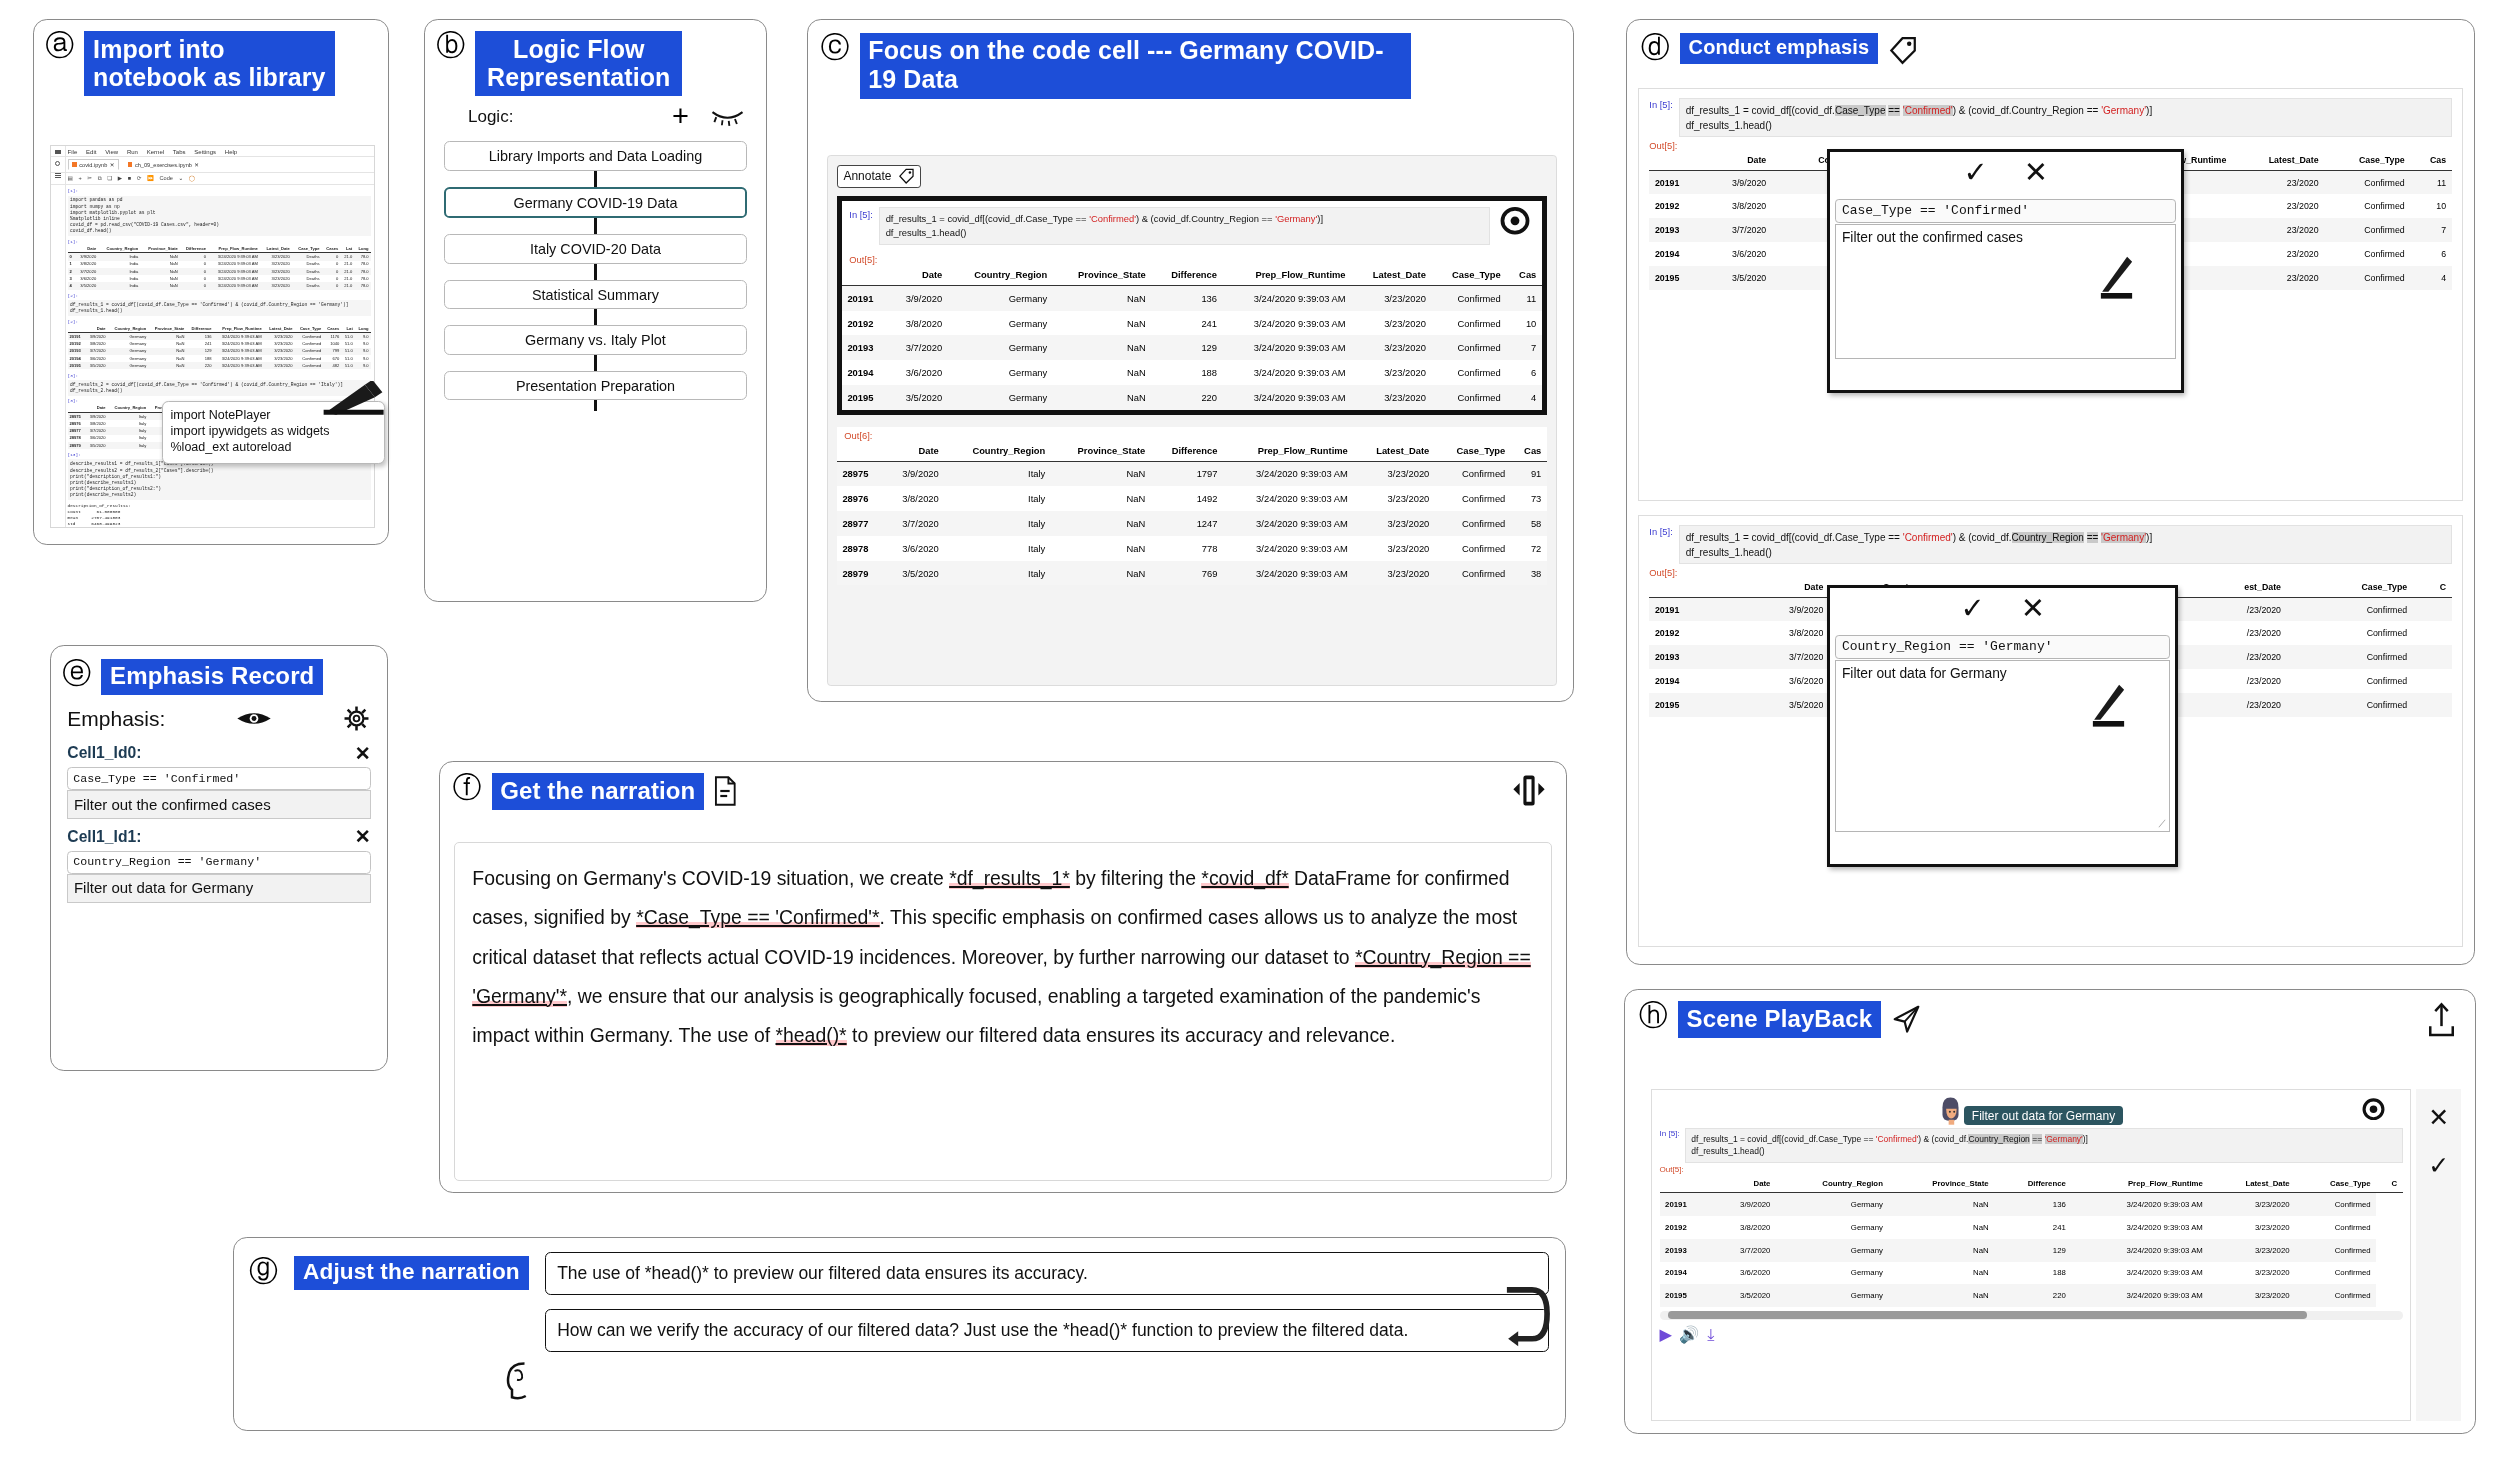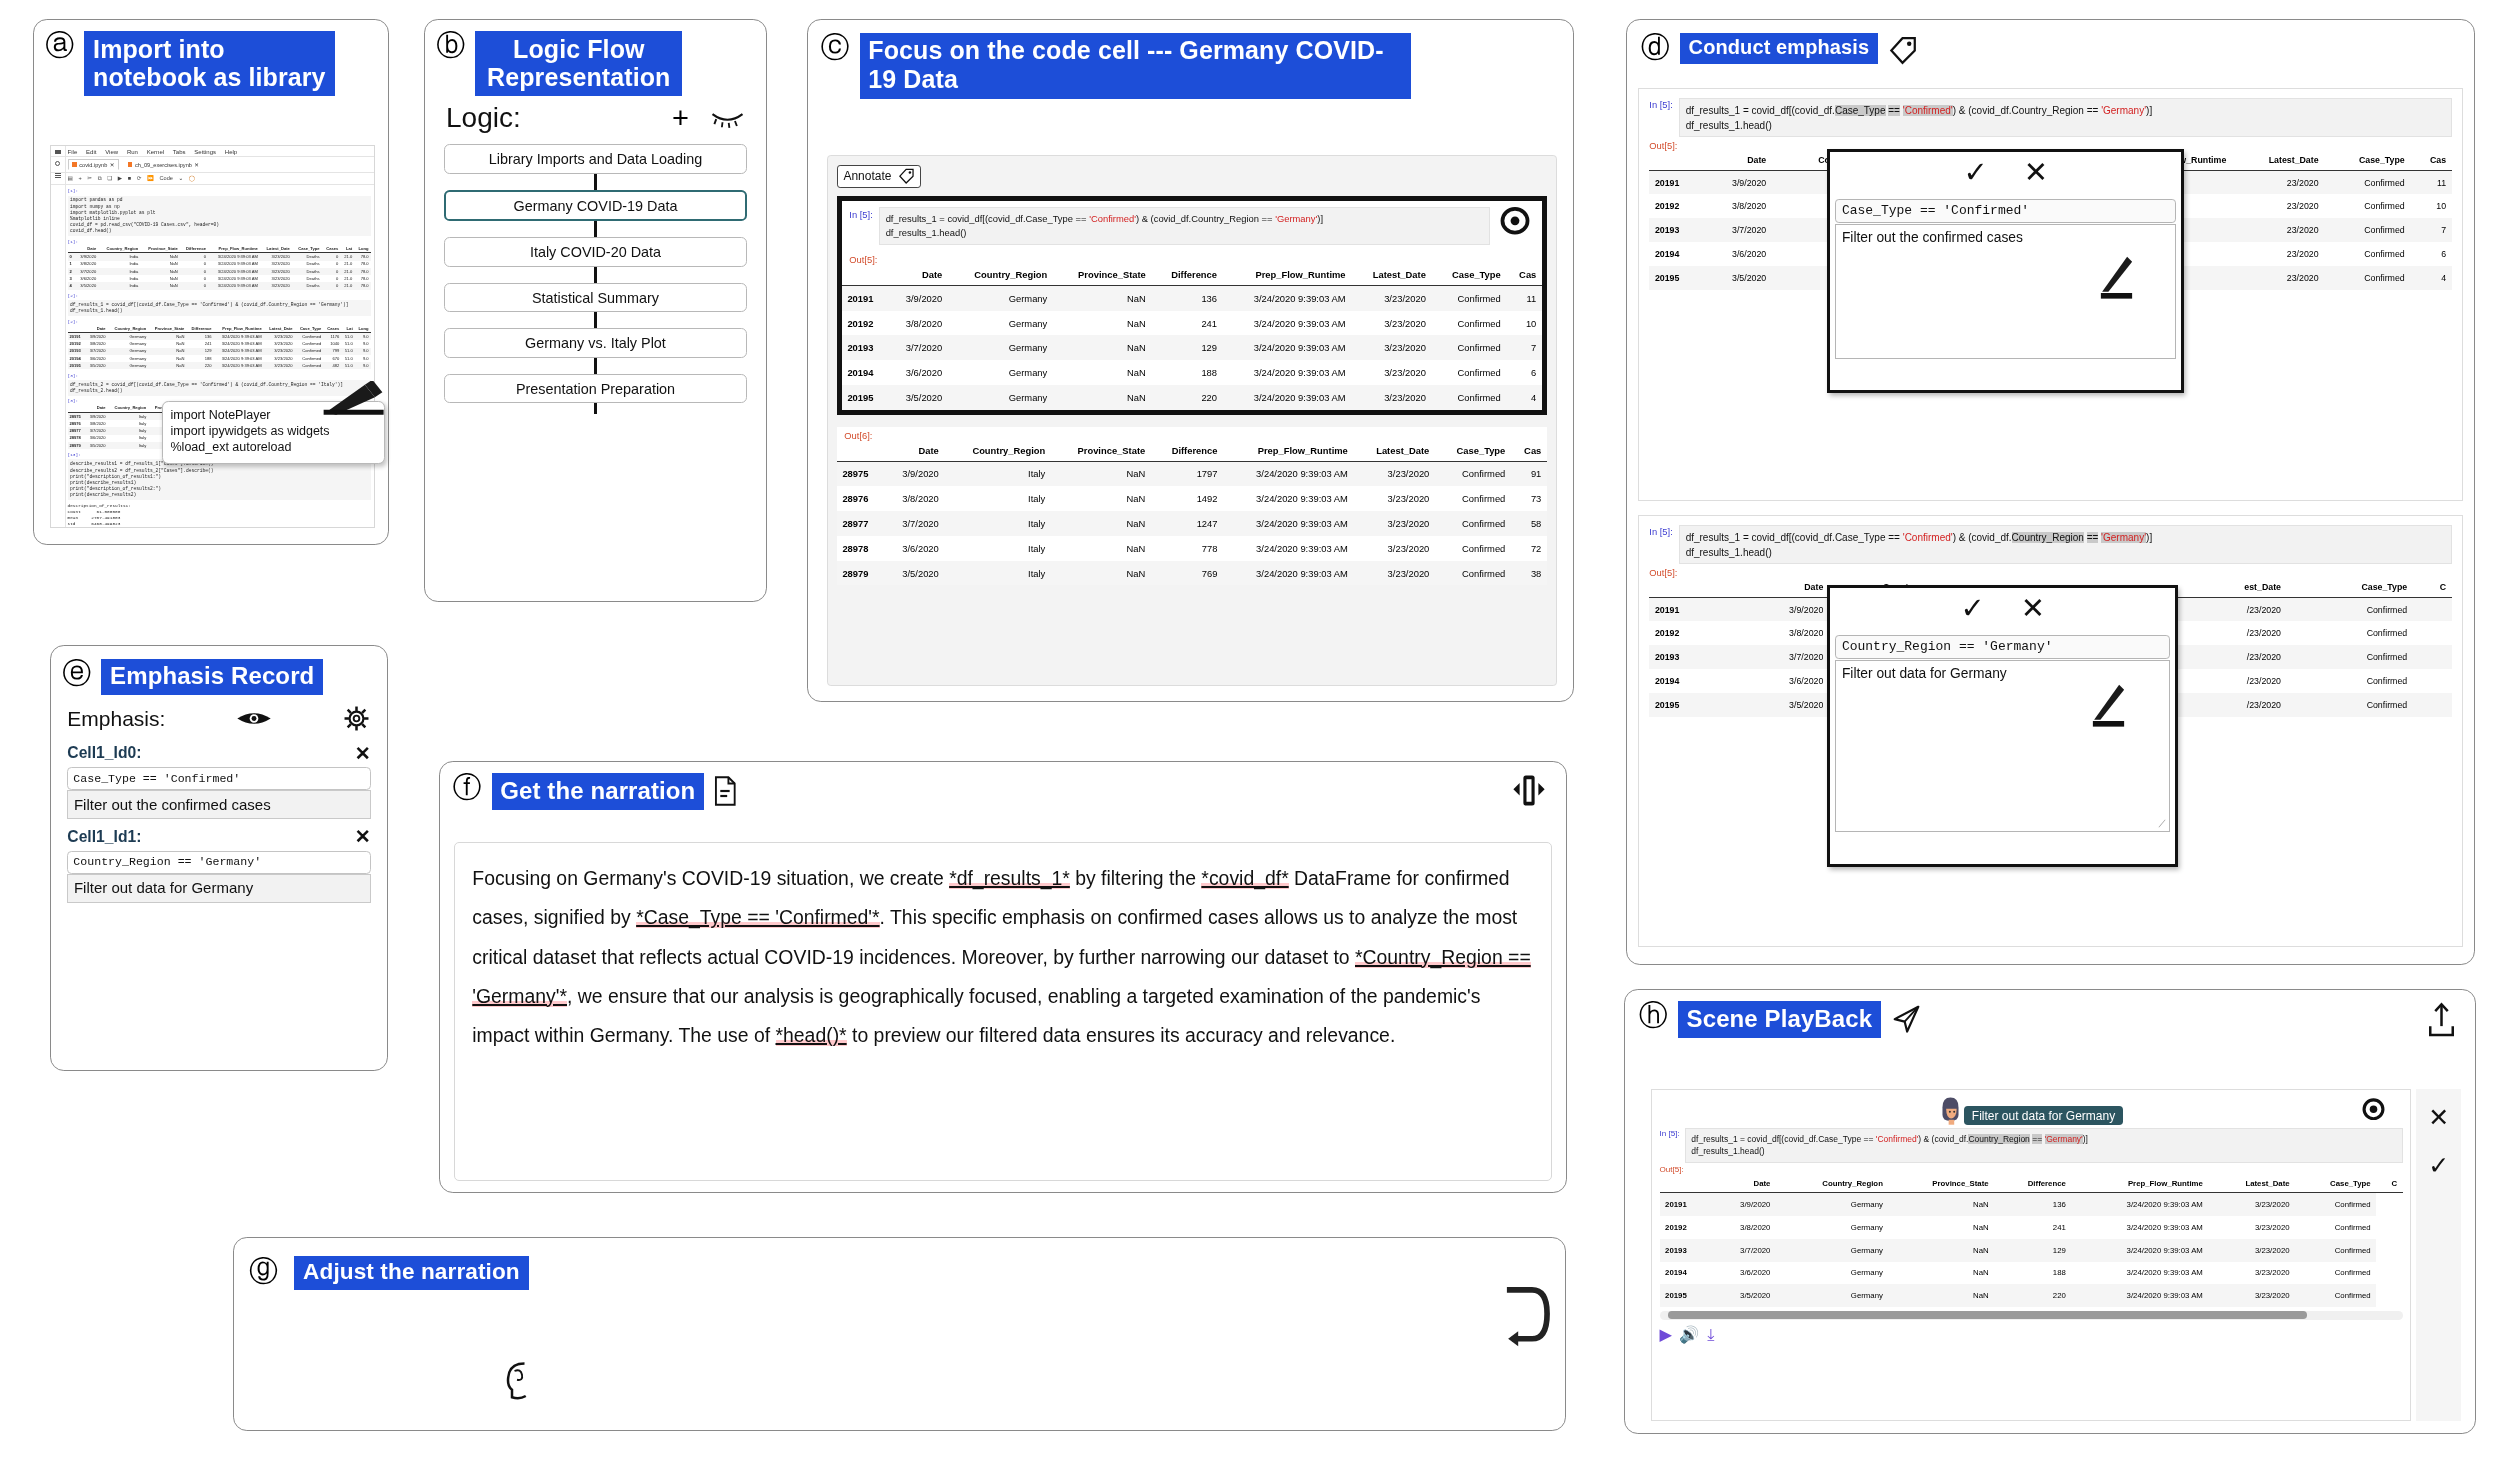--- a/index.html
+++ b/index.html
@@ -68,21 +68,21 @@
     font-size: 12.5px; line-height:1.26; color:#111;
   }
   .pencil { position:absolute; right:-6.3px; top:-21px; }
 
   
   #panelB { left: 424px; top: 19px; width: 343px; height: 583px; }
   #panelB .hdr { padding: 11.3px 0 0 11.3px; }
   #panelB .ttl { font-size: 25px; line-height:1.12; text-align:center; }
   .logic-row { display:flex; align-items:center; justify-content:space-between;
                padding: 6.3px 21px 1.3px 21px; }
-  .logic-lbl { font-size: 28px; color:#111; }
+  .logic-lbl { font-size: 17px; color:#111;margin-left:22px; }
   .flow { position:relative; margin: 8.8px 19px 0 19px; }
   .node {
     border:1px solid #b8b8b8; border-radius:5.6px; background:#fff;
     text-align:center; font-size:14.4px; color:#111; padding:5.6px 3.8px;
     position:relative; z-index:2;
   }
   .node.sel { border:2.5px solid #2f6b73; }
   .connector { width:3.1px; background:#111; margin:0 auto; height:16.3px; position:relative; z-index:1;}
 
   
@@ -1029,20 +1029,24 @@
     </svg>
   </div>
 
   <div class="narr"><span>Focusing on Germany's COVID-19 situation, we create </span><span class="em">*df_results_1*</span><span> by filtering the </span><span class="em">*covid_df*</span><span> DataFrame for confirmed cases, signified by </span><span class="em">*Case_Type == 'Confirmed'*</span><span>. This specific emphasis on confirmed cases allows us to analyze the most critical dataset that reflects actual COVID-19 incidences. Moreover, by further narrowing our dataset to </span><span class="em">*Country_Region == 'Germany'*</span><span>, we ensure that our analysis is geographically focused, enabling a targeted examination of the pandemic's impact within Germany. The use of </span><span class="em">*head()*</span><span> to preview our filtered data ensures its accuracy and relevance.</span></div>
 </div>
 
 <div class="panel" id="panelG">
   <div class="gwrap">
     <span class="tag" style="margin-top:5px;">ⓖ</span>
     <span class="ttl" style="margin-top:3.8px;">Adjust the narration</span>
+    <div class="gcol">
+      <div class="gbox">The use of *head()* to preview our filtered data ensures its accuracy.</div>
+      <div class="gbox" style="margin-top:13.8px;">How can we verify the accuracy of our filtered data? Just use the *head()* function to preview the filtered data.</div>
+    </div>
   </div>
   <svg class="loop-arrow" width="53" height="113" viewBox="0 0 84 180">
     <path d="M6 22 H46 Q70 22 70 60 Q70 100 46 100 H14" fill="none" stroke="#222" stroke-width="9"></path>
     <path d="M24 88 L8 100 L24 112 Z" fill="#222"></path>
   </svg>
   <svg class="brain" width="33" height="40" viewBox="0 0 52 64">
     <path d="M34 4 Q10 4 8 26 Q6 40 14 46 L14 58 Q26 62 36 56" fill="none" stroke="#111" stroke-width="4"></path>
     <path d="M18 16 Q28 12 30 22 Q32 32 22 30" fill="none" stroke="#111" stroke-width="3"></path>
   </svg>
 </div>

